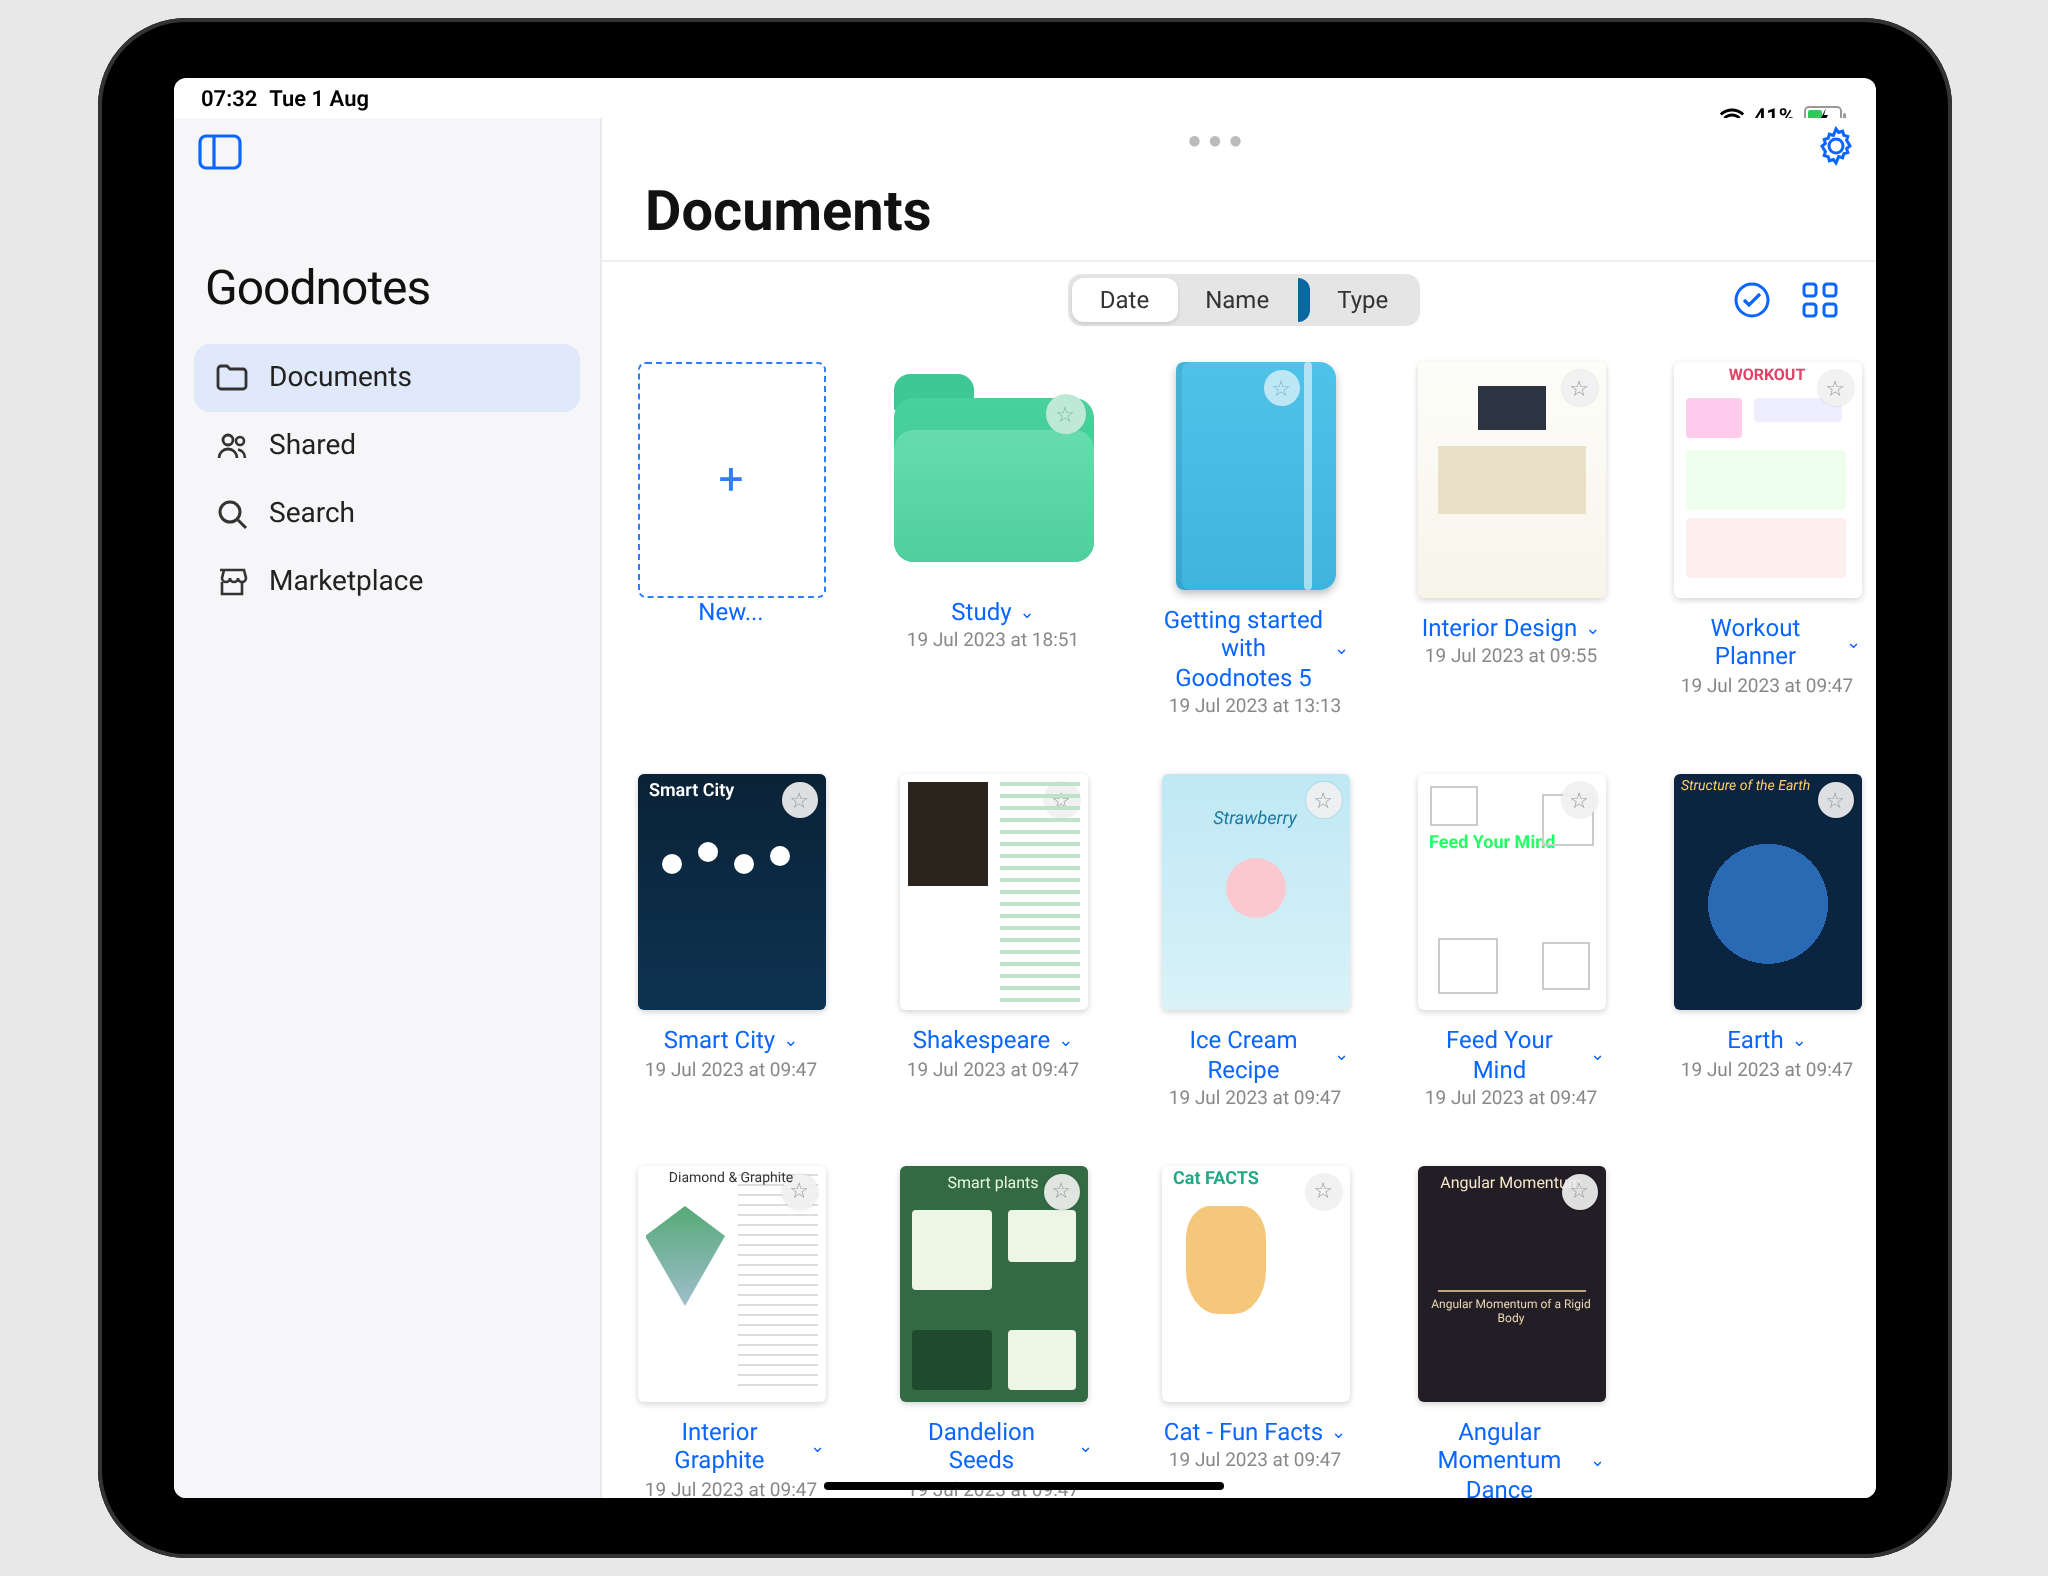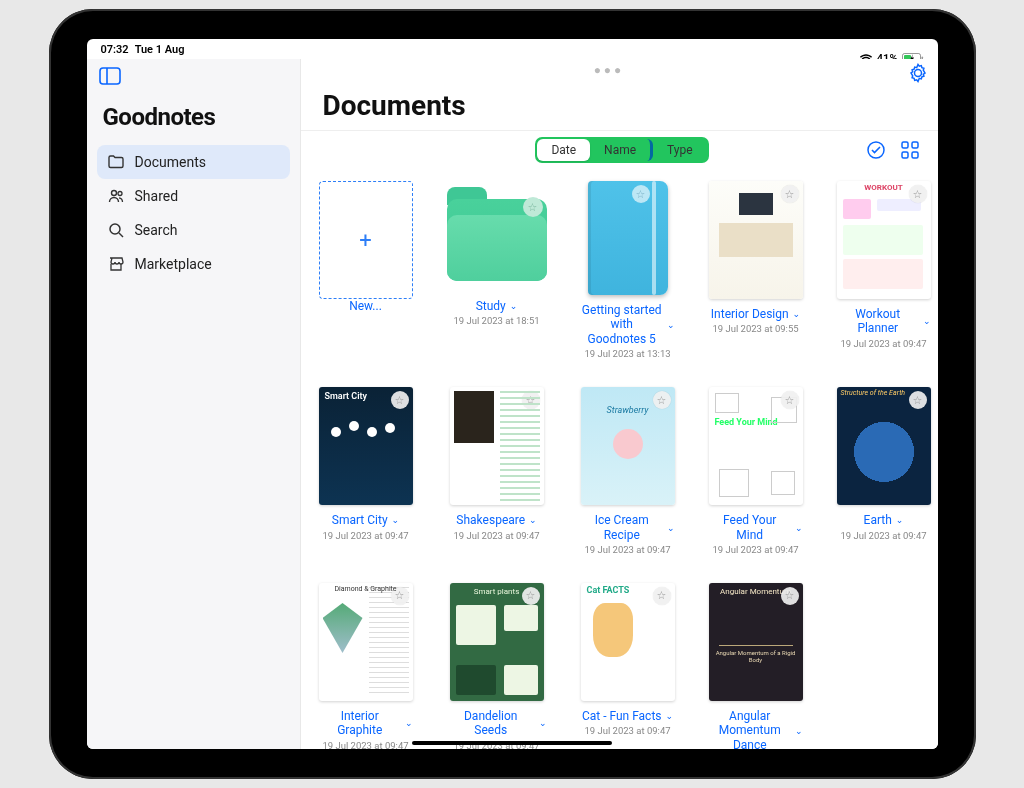--- a/index.html
+++ b/index.html
@@ -50,24 +50,25 @@
   }
   .sidebar-top {
     padding: 2px 0 10px 2px;
   }
   .sidebar-toggle {
     width: 22px; height: 18px;
     color: #0a66ff;
   }
   .sidebar-title {
     font-size: 24px;
-    font-weight: 700;
+    font-weight: 400;
     letter-spacing: -0.5px;
     padding: 4px 6px 14px 6px;
     color: #111;
+    margin-top: 27px;
   }
   .nav-list { list-style: none; }
   .nav-item {
     display: flex;
     align-items: center;
     gap: 10px;
     padding: 8px 10px;
     border-radius: 8px;
     font-size: 14px;
     color: #222;
@@ -114,31 +115,31 @@
   .toolbar {
     border-top: 1px solid #eee;
     display: flex;
     align-items: center;
     justify-content: space-between;
     padding: 6px 18px;
   }
   .seg-wrap { flex: 1; display: flex; justify-content: center; }
   .segmented {
     display: inline-flex;
-    background: #22c55e;
+    background: #e5e5e5;
     border-radius: 7px;
     padding: 2px;
   }
   .seg-item {
     font-size: 12px;
     padding: 4px 14px;
     border-radius: 6px;
     color: #333;
     cursor: pointer;
-    border-right: 3px solid #0369a1;
+    border-right: 6px solid #0369a1;
   }
   .seg-item:last-child { border-right: none; }
   .seg-item.selected {
     background: #fff;
     box-shadow: 0 1px 2px rgba(0,0,0,0.12);
     border-right: none;
   }
   .toolbar-right { display: flex; gap: 14px; color: #0a66ff; }
   .tb-btn { width: 20px; height: 20px; display: inline-flex; align-items: center; justify-content: center; cursor: pointer; }
 

